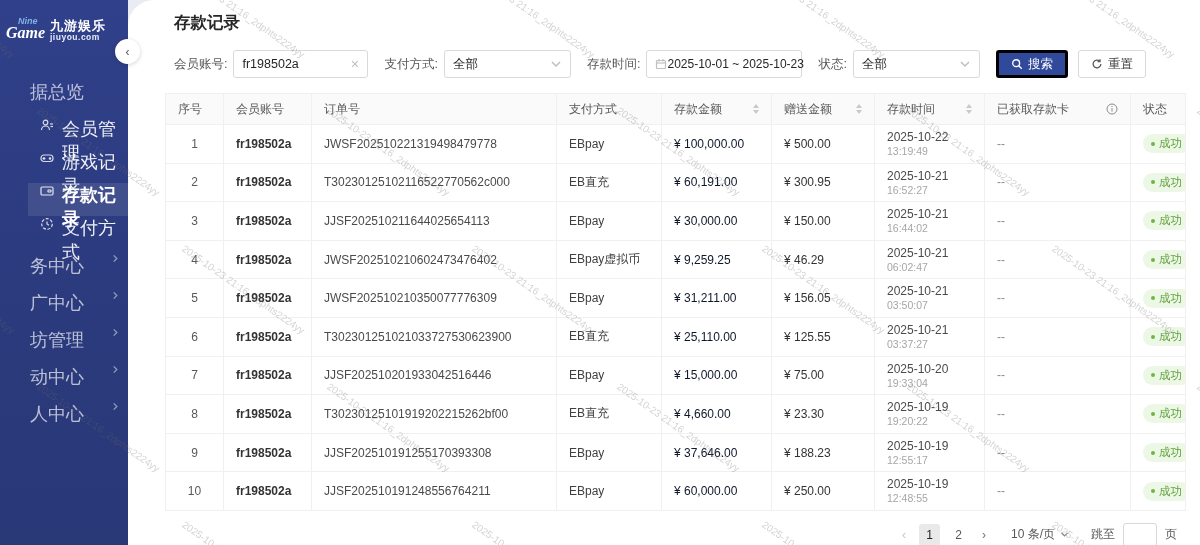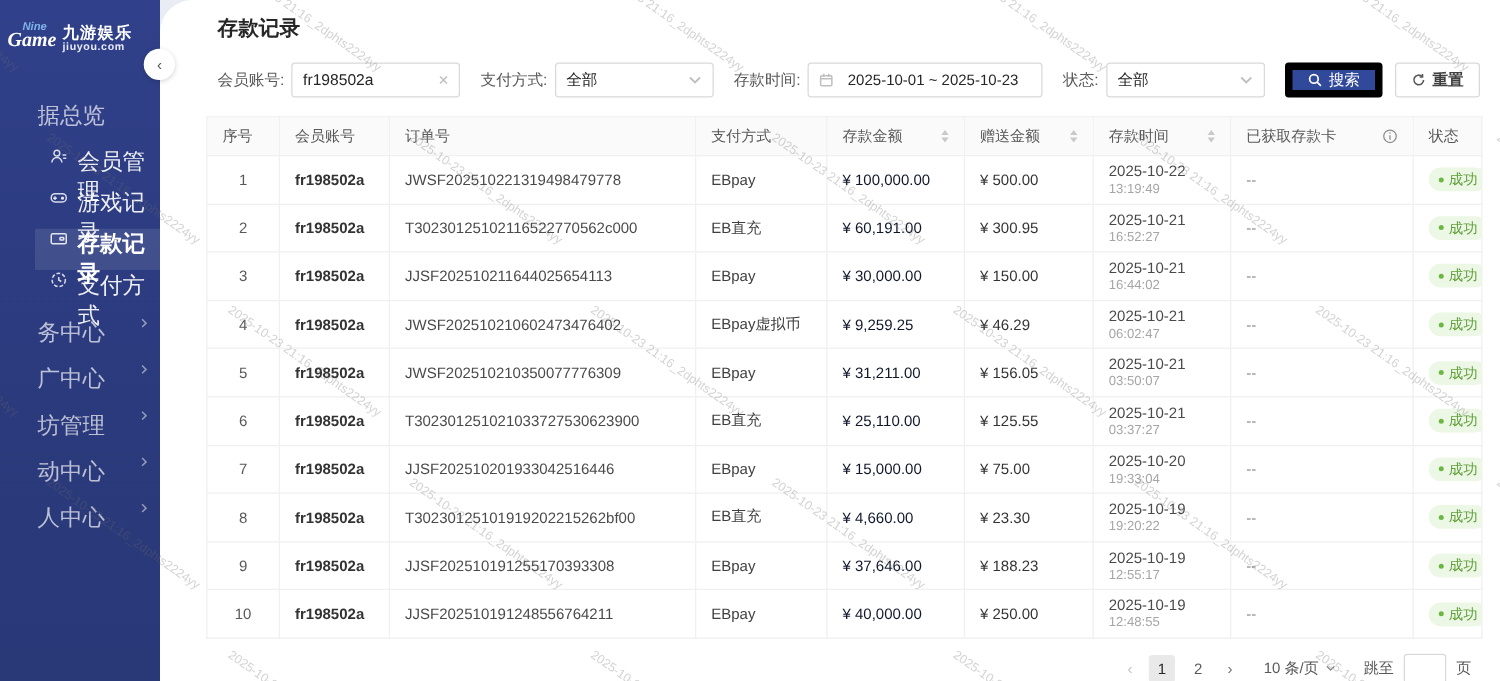--- a/index.html
+++ b/index.html
@@ -34,30 +34,30 @@
 
   
   .content { flex:1; background:#fff; border-top-left-radius:26px; height:545px; position:relative; padding-top:12px; }
   .page-title { font-size:16.5px; font-weight:bold; color:#262626; margin-left:46px; }
 
   .filter-bar { display:flex; align-items:center; margin:16px 0 0 46px; font-size:12.5px; color:#595959; }
   .f-label { margin-right:6px; white-space:nowrap; }
   .f-box { height:28px; border:1px solid #d9d9d9; border-radius:3px; background:#fff; display:flex; align-items:center; font-size:12.5px; color:#262626; }
   .f-input { width:135px; padding:0 8px; justify-content:space-between; margin-right:16px; }
   .f-select { width:127px; padding:0 8px; justify-content:space-between; margin-right:16px; cursor:pointer; }
-  .f-date { width:188px; padding:0 8px; margin-right:16px; }
+  .f-date { width:156px; padding:0 8px; margin-right:16px; }
   .f-date .dates { flex:1; text-align:center; font-size:12px; color:#262626; white-space:nowrap; }
   .muted-icon { color:#bfbfbf; display:inline-flex; align-items:center; }
   .muted-icon svg { width:12px; height:12px; }
   .clear-x { color:#bfbfbf; font-size:11px; cursor:pointer; }
 
   .btn { height:28px; border-radius:3px; font-size:12.5px; display:inline-flex; align-items:center; justify-content:center; cursor:pointer; padding:0 12px; }
   .btn svg { width:12px; height:12px; margin-right:5px; }
-  .btn-primary { background:#31499b; color:#fff; border:6px solid #000000; margin-right:10px; }
-  .btn-default { background:#fff; color:#404040; border:1px solid #d9d9d9;font-weight:bold; }
+  .btn-primary { background:#31499b; color:#fff; border:3px solid #000000; margin-right:10px; }
+  .btn-default { background:#fff; color:#404040; border:1px solid #d9d9d9; }
 
   
   .table-wrap { margin:15px 15px 0 37px; }
   table { width:1020px; border-collapse:collapse; table-layout:fixed; font-size:12px; }
   th, td { border:1px solid #f0f0f0; padding:5px 12px; text-align:left; color:#404040; overflow:hidden; white-space:nowrap; }
   thead th { background:#fafafa; color:#595959; font-weight:normal; height:31px; position:relative; }
   tbody td { height:32px; }
   .th-flex { display:flex; align-items:center; justify-content:space-between; }
   col.c0 { width:58px; } col.c1 { width:88px; } col.c2 { width:245px; }
   col.c3 { width:105px; } col.c4 { width:110px; } col.c5 { width:103px; }
@@ -464,21 +464,21 @@
                 <div class="d2">12:55:17</div>
               </td>
               <td class="td-card">--</td>
               <td class=""><span class="badge-success"><span class="dot"></span>成功</span></td>
             </tr>
             <tr>
               <td class="td-no">10</td>
               <td class="td-account">fr198502a</td>
               <td class="td-order">JJSF202510191248556764211</td>
               <td class="">EBpay</td>
-              <td class="td-amount">¥ 40,000.00</td>
+              <td class="td-amount">¥ 60,000.00</td>
               <td class="td-bonus">¥ 250.00</td>
               <td class="td-date">
                 <div class="d1">2025-10-19</div>
                 <div class="d2">12:48:55</div>
               </td>
               <td class="td-card">--</td>
               <td class=""><span class="badge-success"><span class="dot"></span>成功</span></td>
             </tr>
           </tbody>
       </table>

